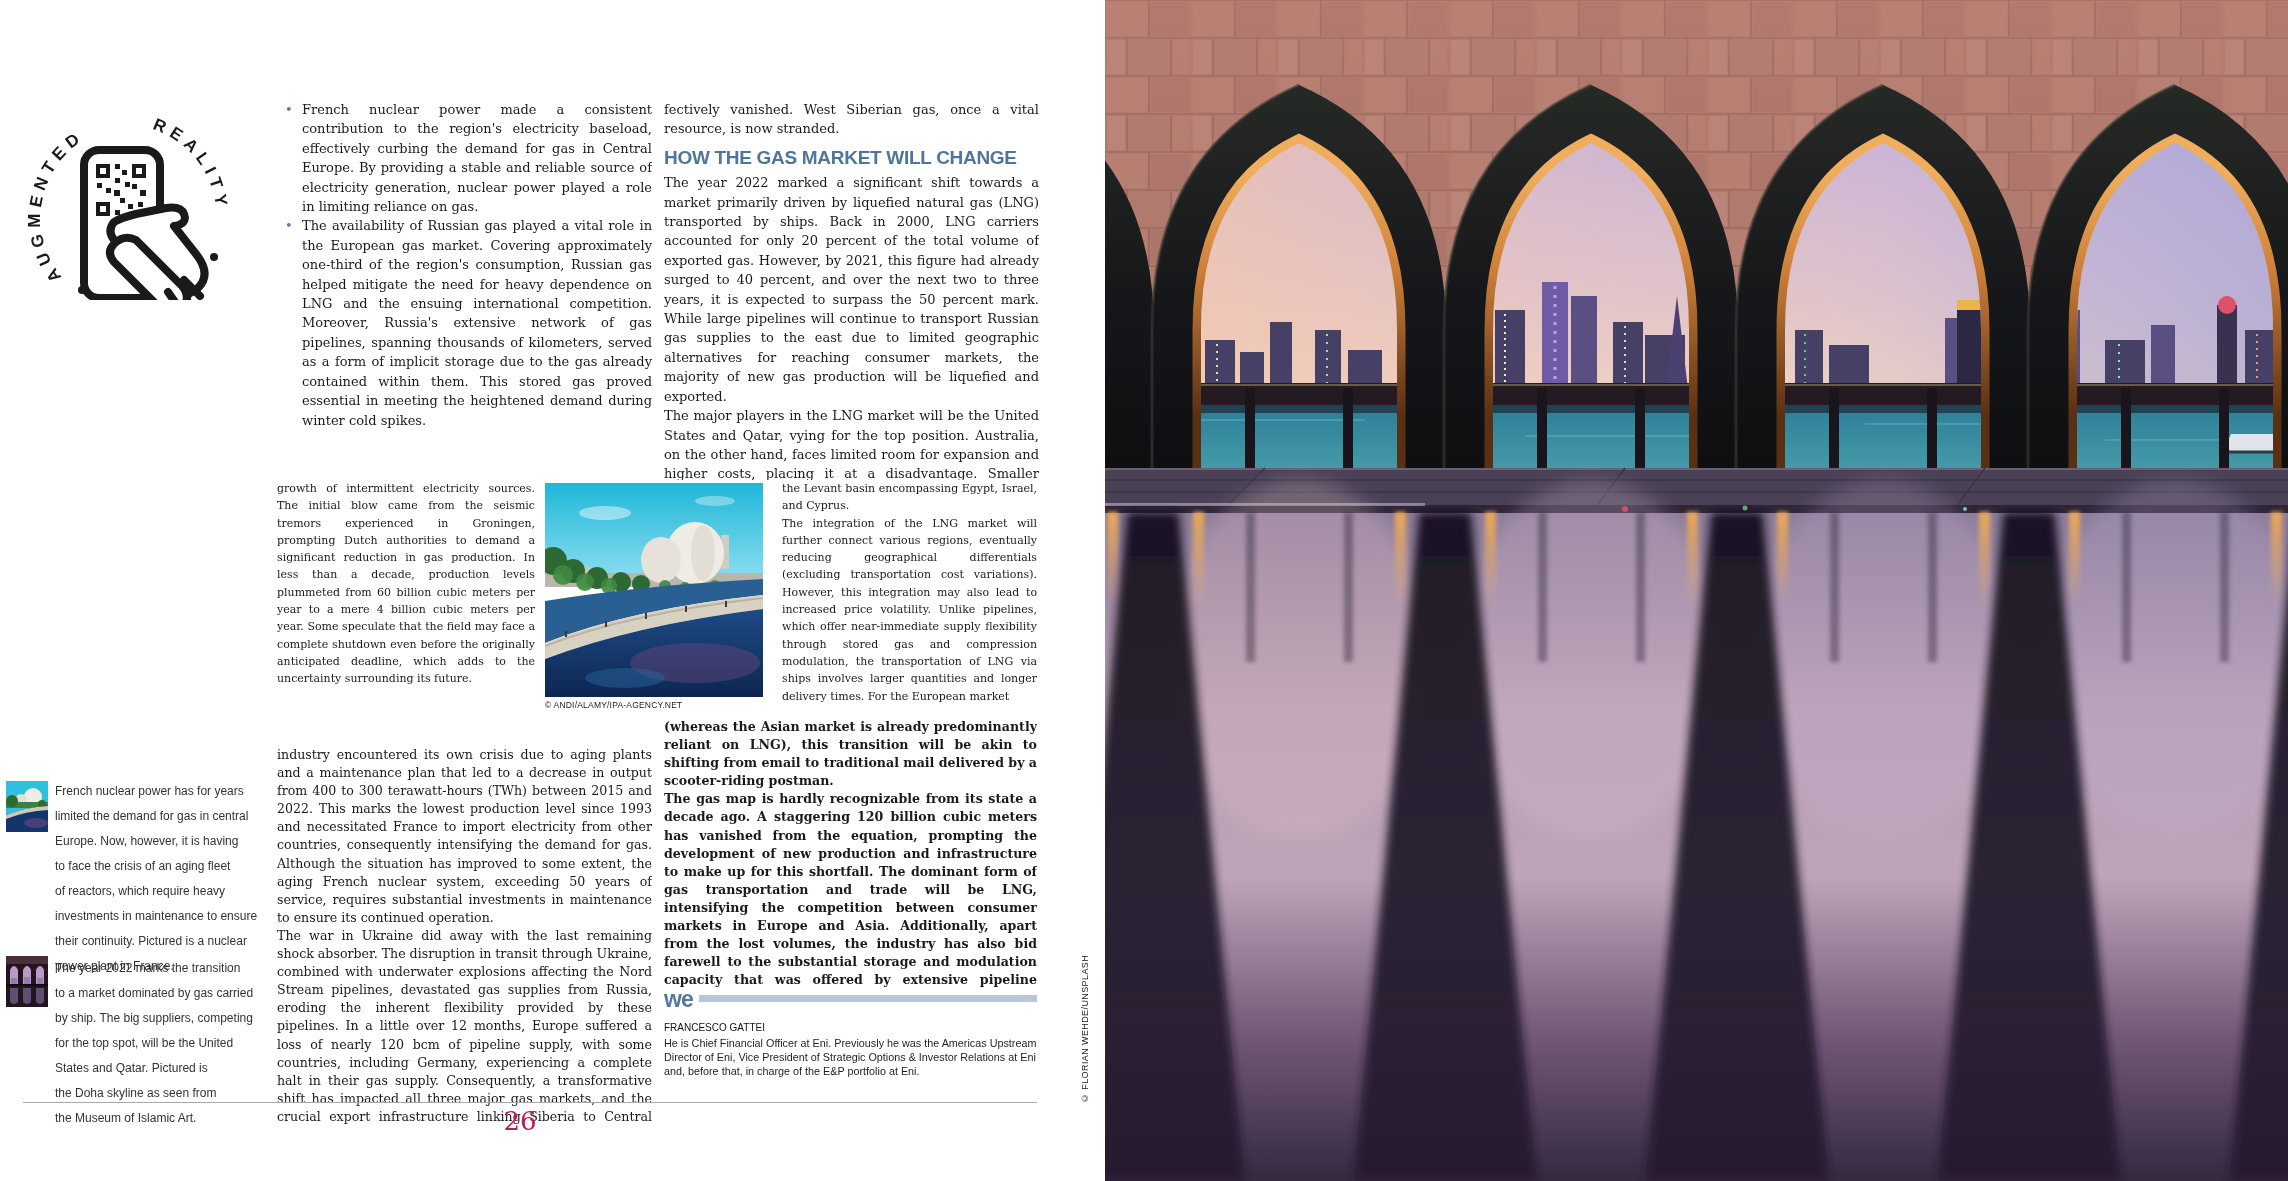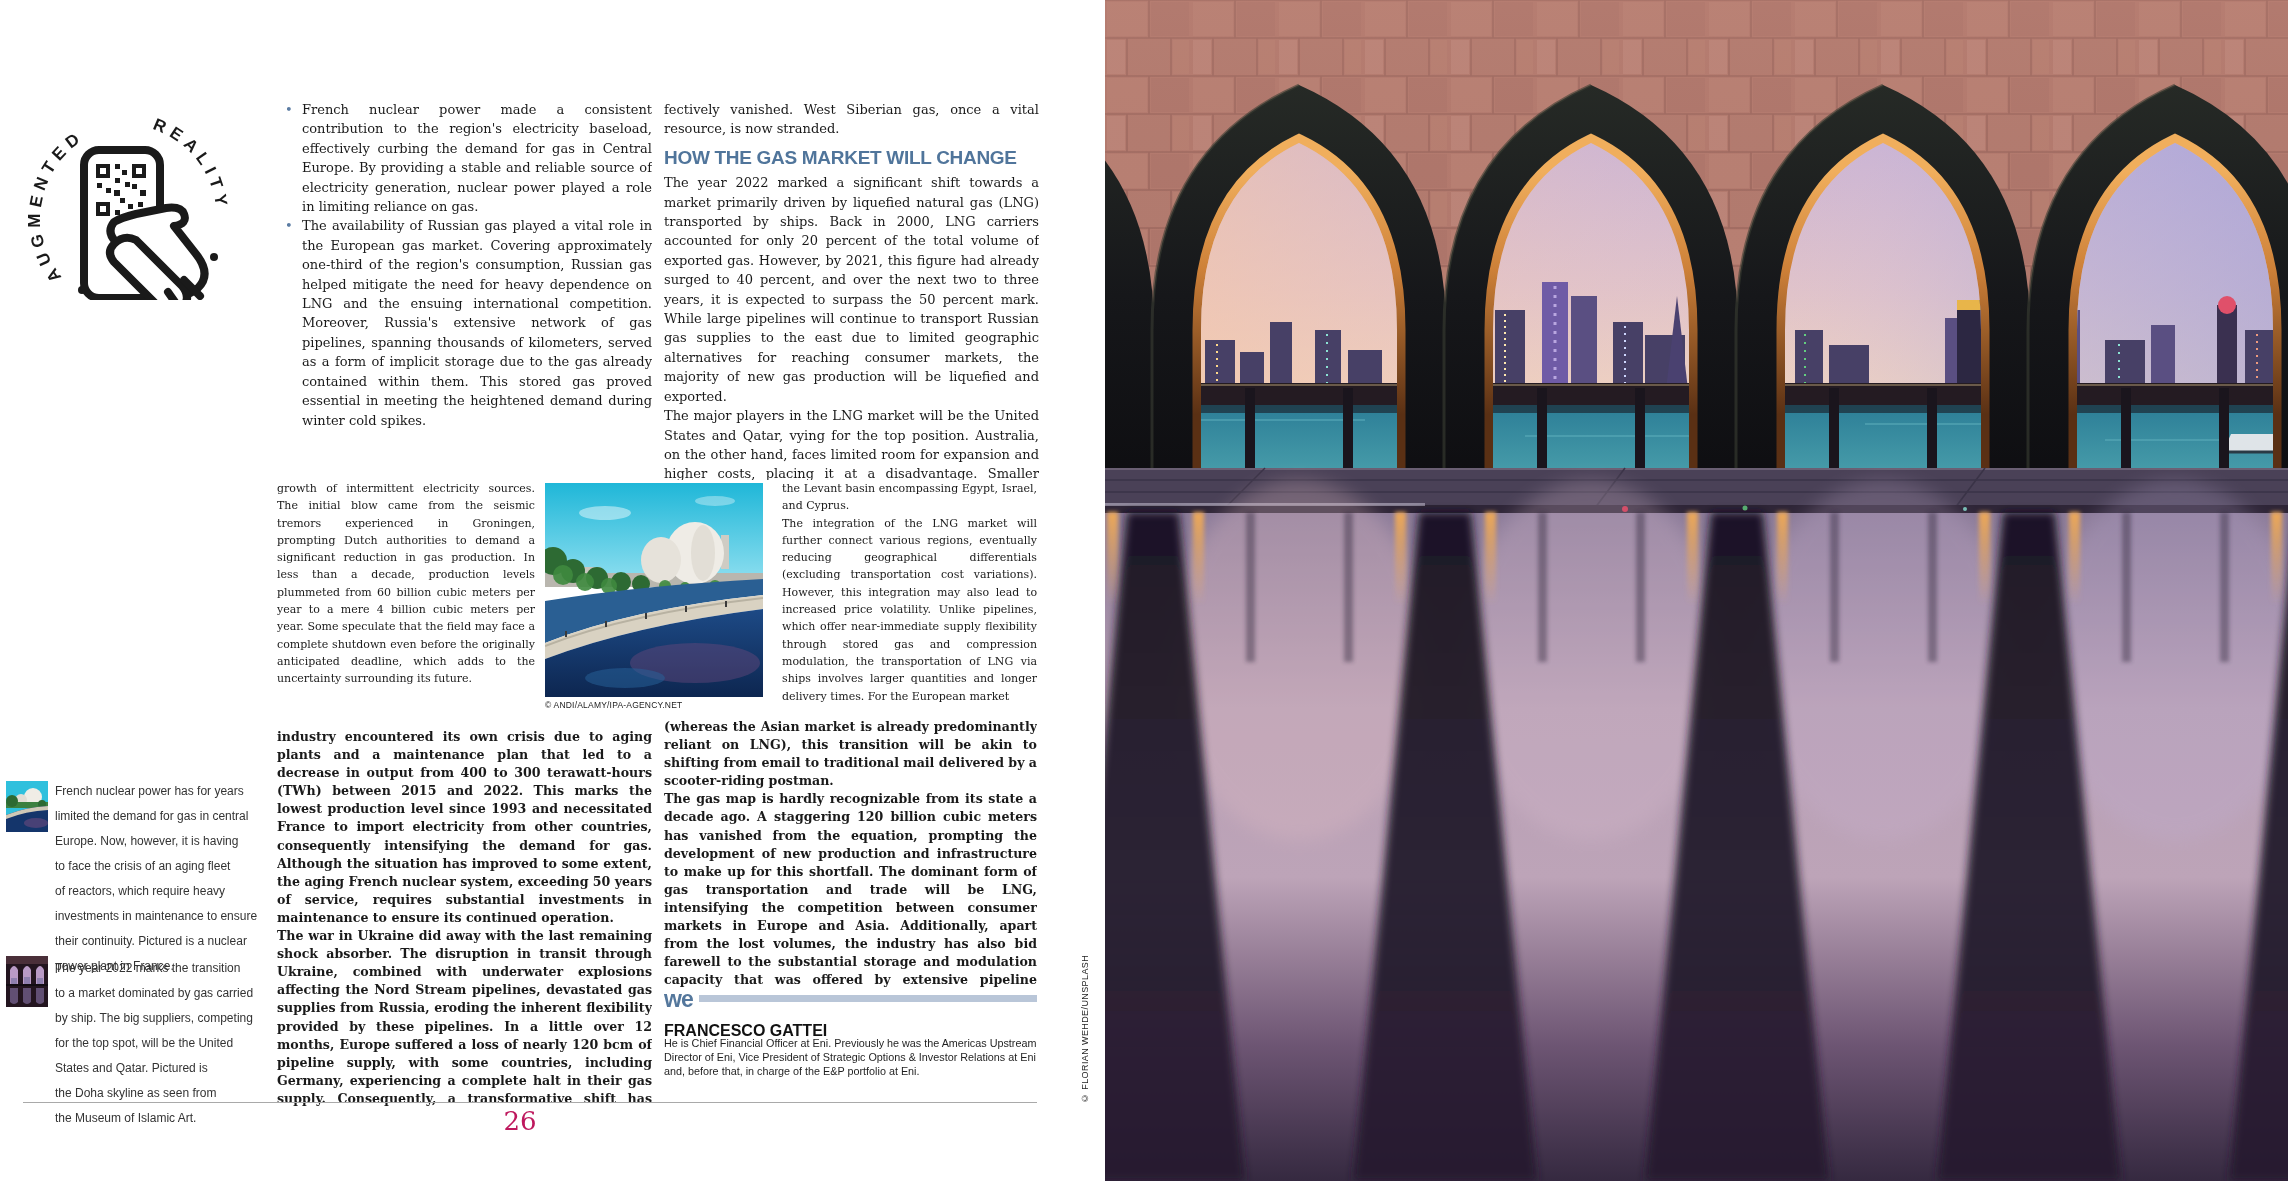--- a/index.html
+++ b/index.html
@@ -21,21 +21,21 @@
            color:#333;white-space:pre-line;text-align:left;}
   
   .photo-credit{font-family:"Liberation Sans", sans-serif;font-size:8.5px;color:#222;
                 letter-spacing:.2px;text-align:left;}
   .vcredit{font-family:"Liberation Sans", sans-serif;font-size:9px;color:#222;letter-spacing:.4px;
            writing-mode:vertical-rl;transform:rotate(180deg);white-space:nowrap;}
   
   .we{font-family:"Liberation Sans", sans-serif;font-weight:bold;font-size:23px;letter-spacing:-1px;
       color:#54779c;line-height:1;}
   .webar{background:#b9c6d8;height:7px;}
-  .author-name{font-family:"Liberation Sans", sans-serif;font-weight:bold;font-size:16px;color:#111;}
+  .author-name{font-family:"Liberation Sans", sans-serif;font-weight:normal;font-size:10px;color:#111;}
   .author-bio{font-family:"Liberation Sans", sans-serif;font-size:10.8px;line-height:13.8px;color:#1f1f1f;
               text-align:left;}
   .rule{background:#a9a9a9;height:1px;}
   .pagenum{font-size:26px;color:#be185d;text-align:center;}
 </style>
 </head>
 <body>
 
 <div id="canvas">
 
@@ -140,21 +140,21 @@
 
   <div class="abs body-block" style="left:277px;top:100px;width:375px;height:380px;">
     <p class="bullet">French nuclear power made a consistent contribution to the region's electricity baseload, effectively curbing the demand for gas in Central Europe. By providing a stable and reliable source of electricity generation, nuclear power played a role in limiting reliance on gas.</p>
     <p class="bullet">The availability of Russian gas played a vital role in the European gas market. Covering approximately one-third of the region's consumption, Russian gas helped mitigate the need for heavy dependence on LNG and the ensuing international competition. Moreover, Russia's extensive network of gas pipelines, spanning thousands of kilometers, served as a form of implicit storage due to the gas already contained within them. This stored gas proved essential in meeting the heightened demand during winter cold spikes.</p>
 
   </div>
   <div class="abs body-block narrow" style="left:277px;top:480px;width:258px;height:238px;">
     <p>growth of intermittent electricity sources. The initial blow came from the seismic tremors experienced in Groningen, prompting Dutch authorities to demand a significant reduction in gas production. In less than a decade, production levels plummeted from 60 billion cubic meters per year to a mere 4 billion cubic meters per year. Some speculate that the field may face a complete shutdown even before the originally anticipated deadline, which adds to the uncertainty surrounding its future.</p>
 
   </div>
-  <div class="abs body-block bottomtxt" style="left:277px;top:728px;width:375px;height:382px;font-weight:bold;">
+  <div class="abs body-block bottomtxt" style="left:277px;top:746px;width:375px;height:382px;">
     <p>industry encountered its own crisis due to aging plants and a maintenance plan that led to a decrease in output from 400 to 300 terawatt-hours (TWh) between 2015 and 2022. This marks the lowest production level since 1993 and necessitated France to import electricity from other countries, consequently intensifying the demand for gas. Although the situation has improved to some extent, the aging French nuclear system, exceeding 50 years of service, requires substantial investments in maintenance to ensure its continued operation.</p>
     <p>The war in Ukraine did away with the last remaining shock absorber. The disruption in transit through Ukraine, combined with underwater explosions affecting the Nord Stream pipelines, devastated gas supplies from Russia, eroding the inherent flexibility provided by these pipelines. In a little over 12 months, Europe suffered a loss of nearly 120 bcm of pipeline supply, with some countries, including Germany, experiencing a complete halt in their gas supply. Consequently, a transformative shift has impacted all three major gas markets, and the crucial export infrastructure linking Siberia to Central Europe has ef-</p>
   </div>
 
   <svg class="abs" style="left:545px;top:483px;" width="218" height="214" viewBox="0 0 218 214">
     <defs>
       <linearGradient id="npSky" x1="0" y1="0" x2="0" y2="1">
         <stop offset="0" stop-color="#1fb7d8"></stop>
           <stop offset="1" stop-color="#8fdff0"></stop>
       </linearGradient>

